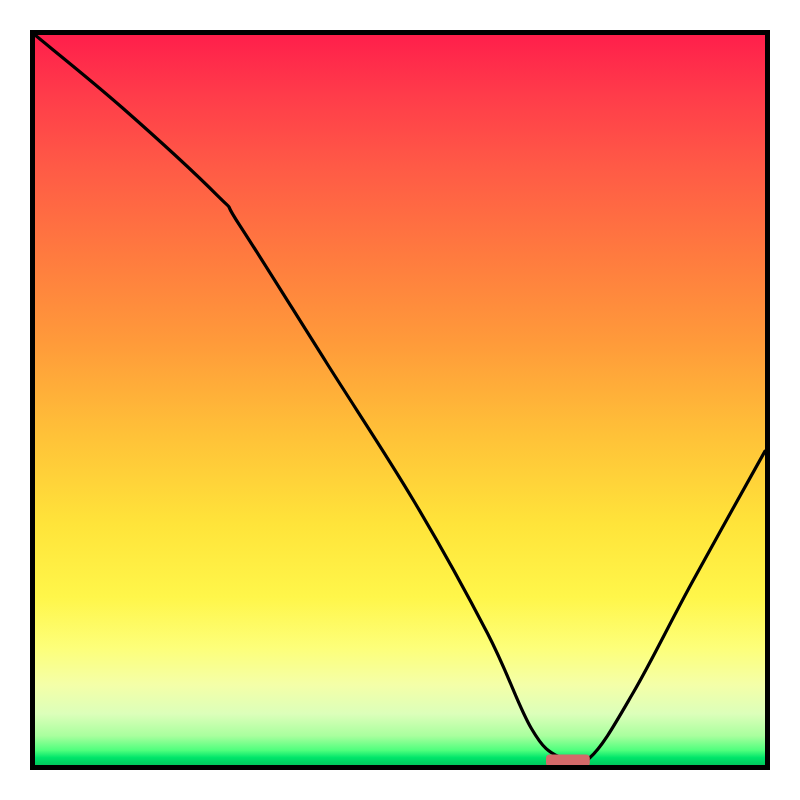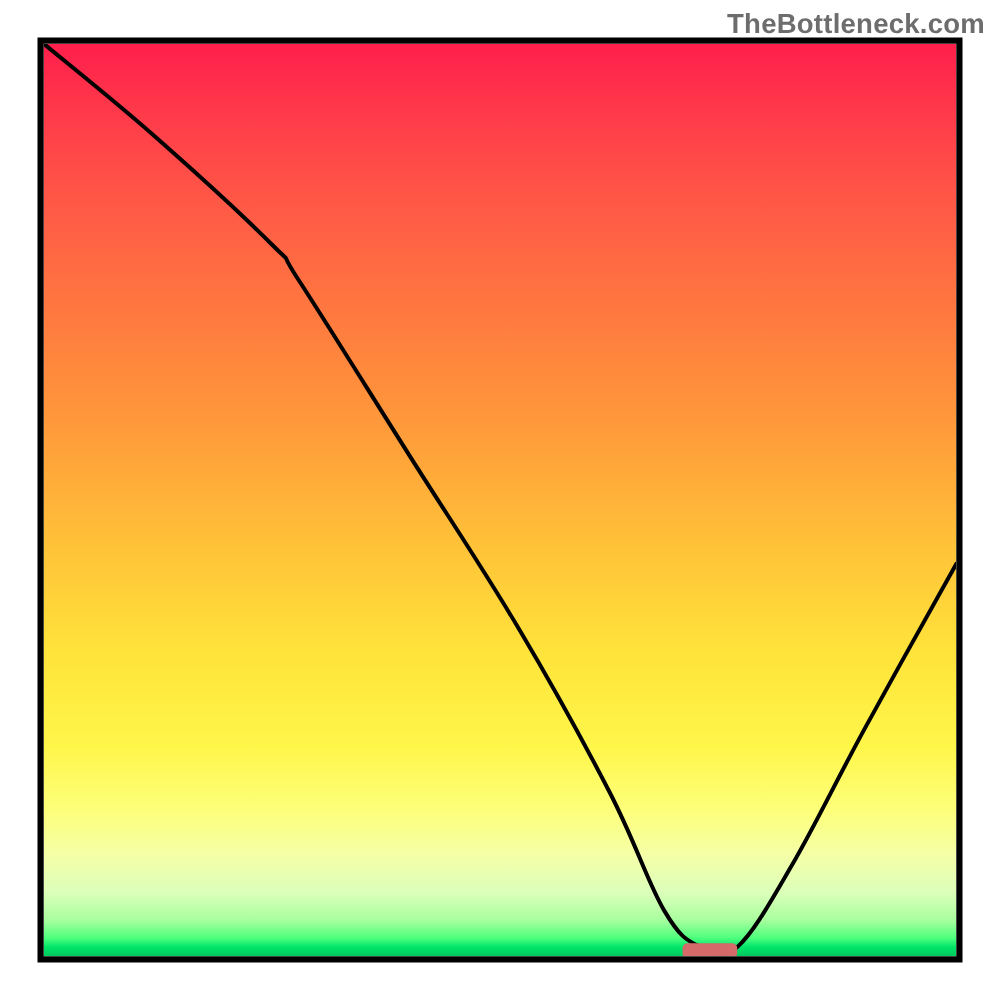--- a/index.html
+++ b/index.html
@@ -66,21 +66,20 @@
   .minimum-marker {
     fill: #d46a6a;
     stroke: none;
   }
 </style>
 </head>
 <body>
 
 <div class="container">
 
-  <div class="watermark">TheBottleneck.com</div>
 
   <div class="plot-frame">
     <div class="gradient"></div>
 
     <svg class="curve" viewBox="0 0 730 730" preserveAspectRatio="none">
       <path d="M 0 0 C 15.767999999999999 13.139999999999999, 54.74999999999999 44.092, 87.6 73 C 120.44999999999999 101.908, 161.476 139.57600000000002, 182.5 160.60000000000002 C 203.524 181.62400000000002, 184.69 159.57799999999997, 204.4 189.79999999999995 C 224.11 220.02199999999993, 260.464 278.5679999999999, 292 328.49999999999994 C 323.536 378.43199999999996, 350.692 418.582, 379.6 467.2 C 408.50800000000004 515.818, 431.576 557.866, 452.6 598.6 C 473.624 639.3340000000001, 483.26000000000005 671.162, 496.40000000000003 693.5 C 509.54 715.838, 515.0880000000001 717.4440000000001, 525.6 722.7 C 536.112 727.956, 541.66 734.5260000000001, 554.8 722.7 C 567.9399999999999 710.874, 580.204 688.5360000000001, 598.5999999999999 657 C 616.9959999999999 625.4639999999999, 633.348 590.862, 657 547.5 C 680.652 504.13800000000003, 716.86 439.752, 730 416.1" fill="none" stroke="#000" stroke-width="3.2" stroke-linejoin="round" stroke-linecap="round"></path>
       <rect class="minimum-marker" x="510.99999999999994" y="719.62" width="43.80000000000001" height="12" rx="4" ry="4"></rect>
     </svg>
   </div>
 

